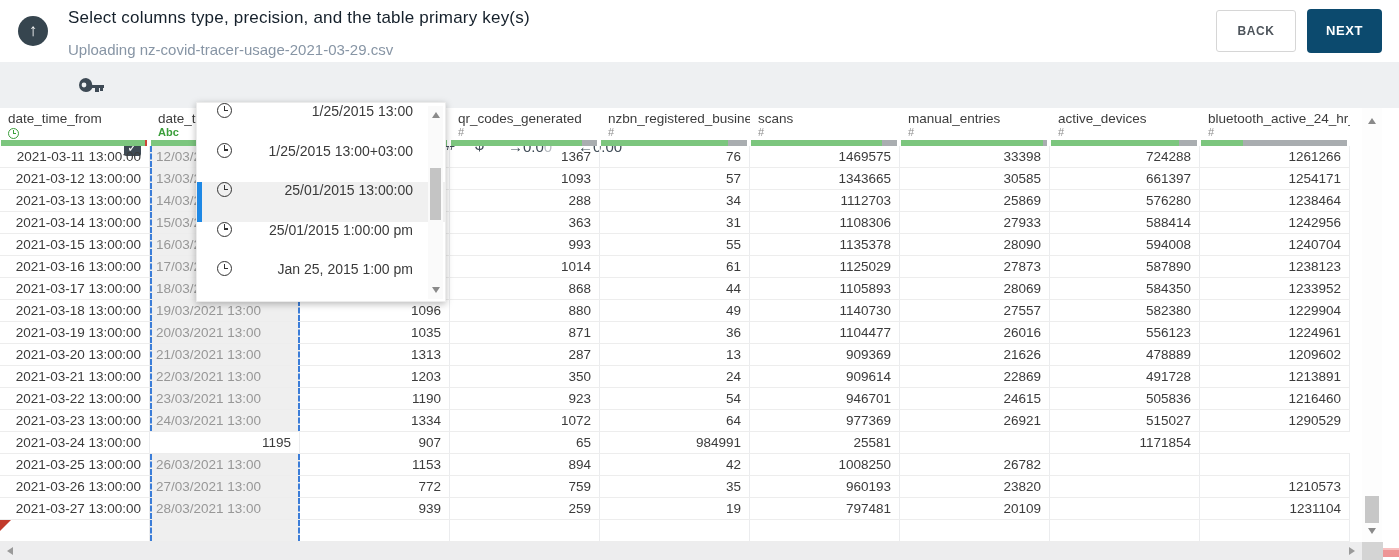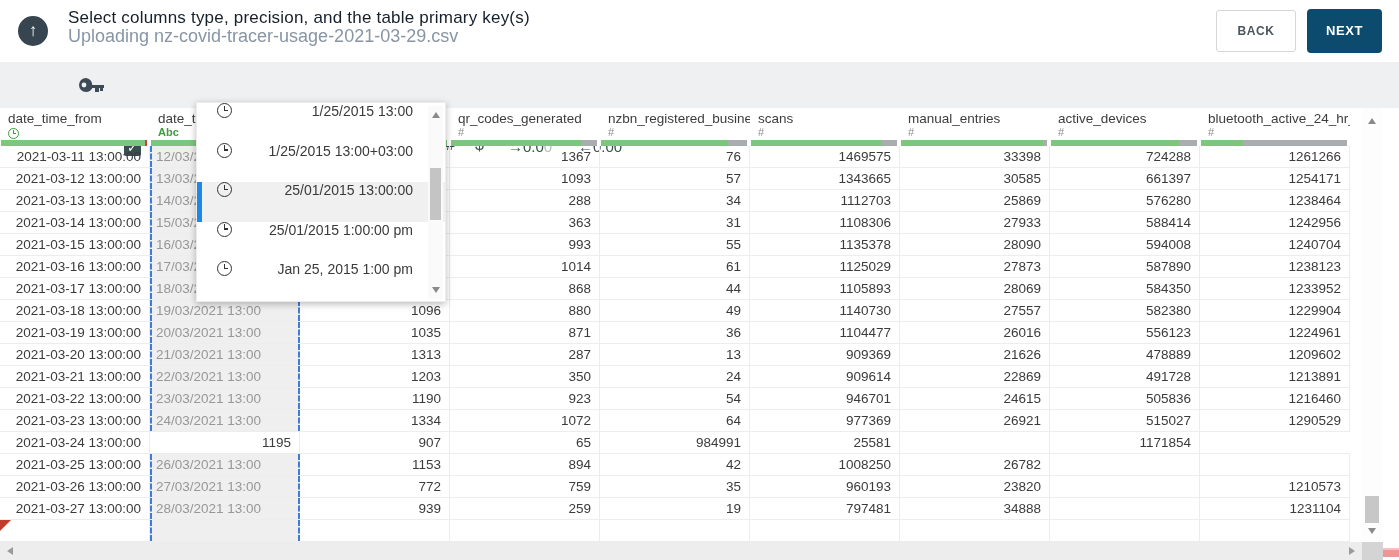--- a/index.html
+++ b/index.html
@@ -4,21 +4,21 @@
 <style>
   html,body{margin:0;padding:0;background:#fff;}
   body{width:1399px;height:560px;overflow:hidden;font-family:"Liberation Sans",sans-serif;position:relative;}
   .stage{position:absolute;inset:0;width:1399px;height:560px;background:#fff;}
 
   
   .hdr{position:absolute;left:0;top:0;width:1399px;height:62px;background:#fff;}
   .upl{position:absolute;left:18px;top:16px;width:30px;height:30px;border-radius:50%;background:#36454f;color:#fff;
        display:flex;align-items:center;justify-content:center;font-size:17px;font-weight:bold;}
   .title{position:absolute;left:68px;top:8px;font-size:17px;color:#15202b;letter-spacing:.2px;}
-  .subtitle{position:absolute;left:68px;top:26px;font-size:18px;color:#8795a5;font-weight:500;}
+  .subtitle{position:absolute;left:68px;top:41px;font-size:15px;color:#8795a5;font-weight:500;}
   .btn{position:absolute;box-sizing:border-box;text-align:center;font-weight:700;letter-spacing:.6px;cursor:pointer;
        font-family:"Liberation Sans",sans-serif;}
   .btn.back{left:1216px;top:10px;width:80px;height:42px;background:#fff;border:1px solid #d6d6d6;border-radius:3px;
        color:#4e555c;font-size:12px;line-height:40px;}
   .btn.next{left:1307px;top:9px;width:75px;height:44px;background:#0c4a6e;border:none;border-radius:4px;color:#fff;
        font-size:13px;line-height:44px;}
 
   
   .tbar{position:absolute;left:0;top:62px;width:1399px;height:46px;background:#eef0f2;}
   .keyic{position:absolute;left:78px;top:15px;width:26px;height:16px;color:#3e4a55;}
@@ -366,21 +366,21 @@
         <div class="tcell ar"></div>
         <div class="tcell ar">1210573</div>
       </div>
       <div class="trow">
         <div class="tcell ar">2021-03-27 13:00:00</div>
         <div class="tcell al sel2">28/03/2021 13:00</div>
         <div class="tcell ar">939</div>
         <div class="tcell ar">259</div>
         <div class="tcell ar">19</div>
         <div class="tcell ar">797481</div>
-        <div class="tcell ar">34888</div>
+        <div class="tcell ar">20109</div>
         <div class="tcell ar"></div>
         <div class="tcell ar">1231104</div>
       </div>
       <div class="trow">
         <div class="tcell ar"></div>
         <div class="tcell al sel2"></div>
         <div class="tcell ar"></div>
         <div class="tcell ar"></div>
         <div class="tcell ar"></div>
         <div class="tcell ar"></div>

